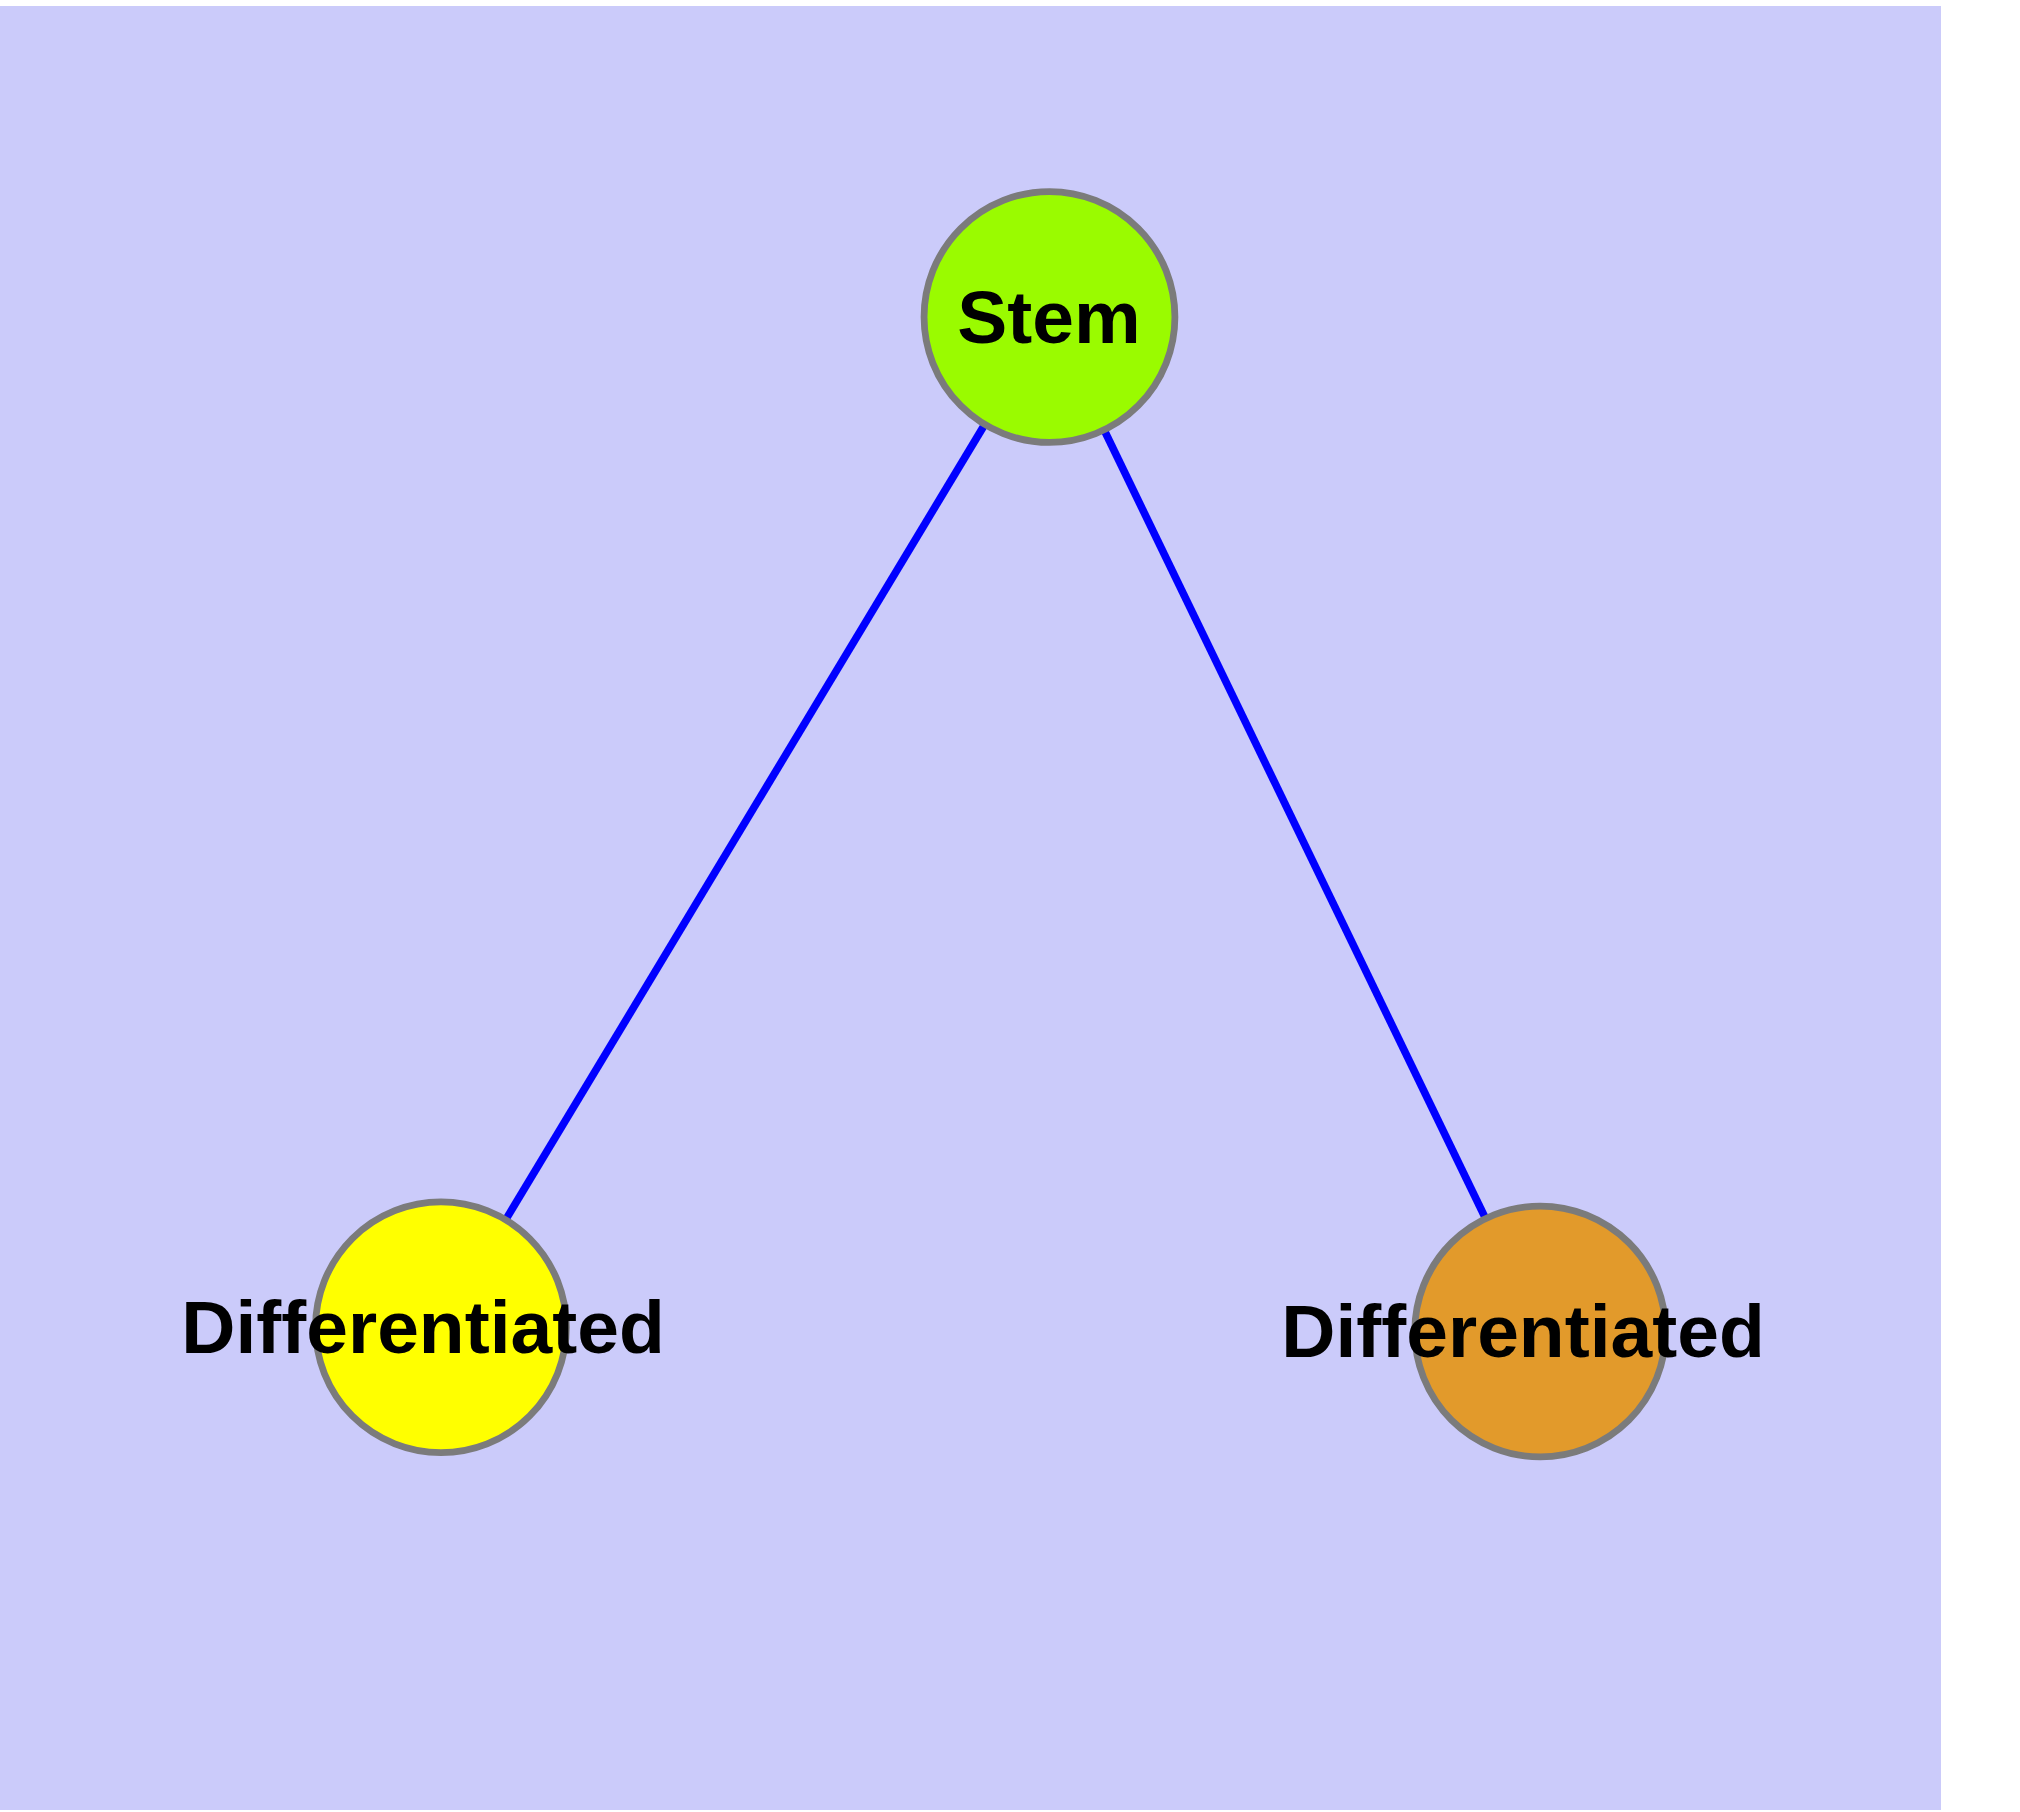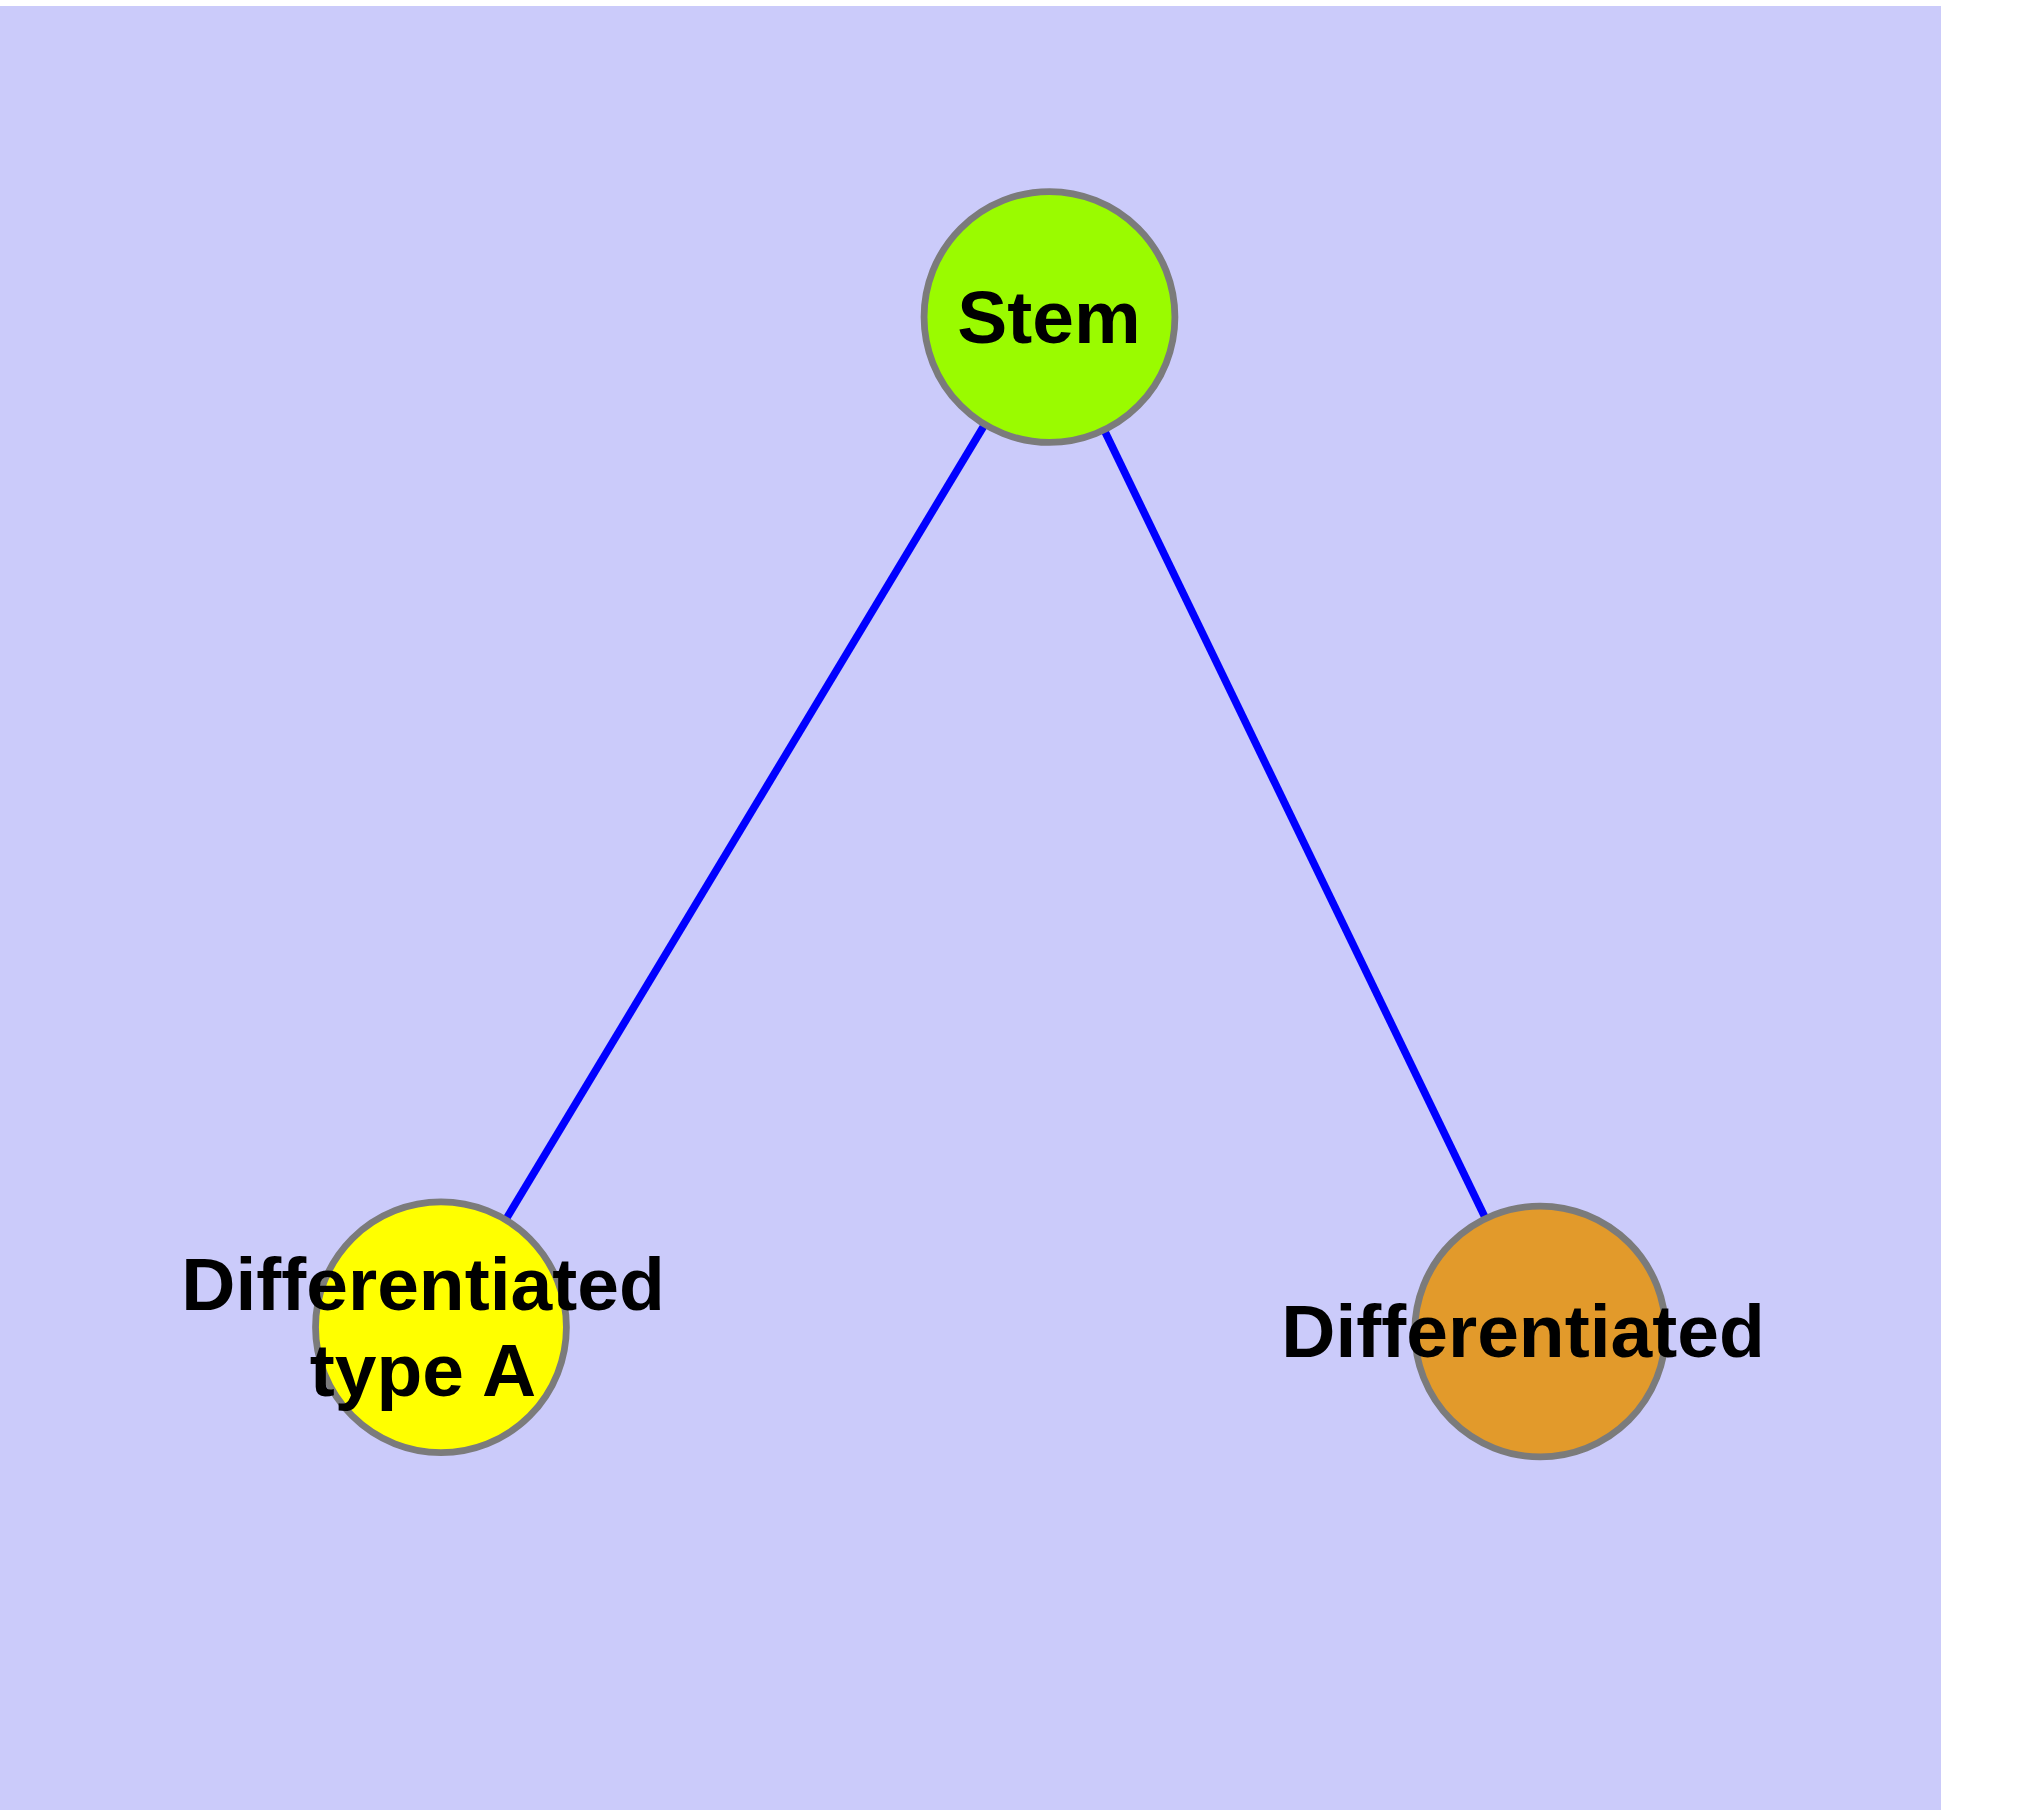--- a/index.html
+++ b/index.html
@@ -67,21 +67,20 @@
     <circle class="node" cx="520" cy="1566" r="148" fill="#FFFF00"></circle>
     <circle class="node" cx="1817" cy="1571" r="148" fill="#E29A2B"></circle>
   </svg>
 
   <div class="node-label" style="left:1049px; top:317px;">
     <span class="line">Stem</span>
   </div>
 
   <div class="node-label" style="left:423px; top:1327px;">
     <span class="line">Differentiated</span>
-    <span class="line">type A</span>
   </div>
 
   <div class="node-label" style="left:1523px; top:1331px;">
     <span class="line">Differentiated</span>
   </div>
 
 </div>
 
 
 </body></html>

